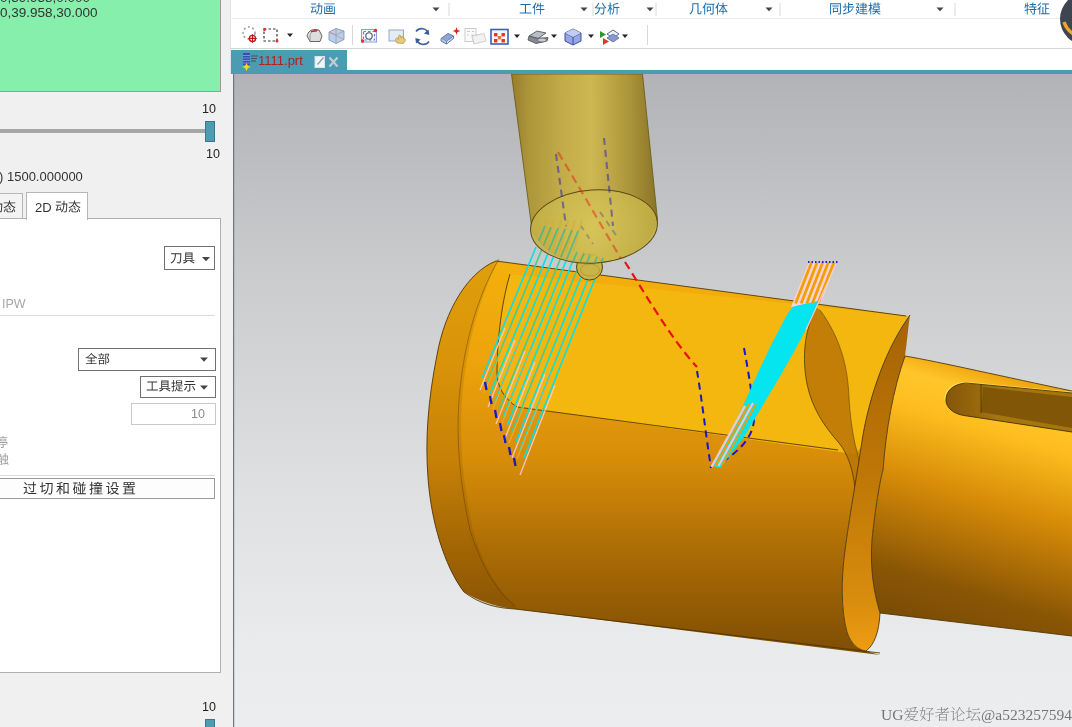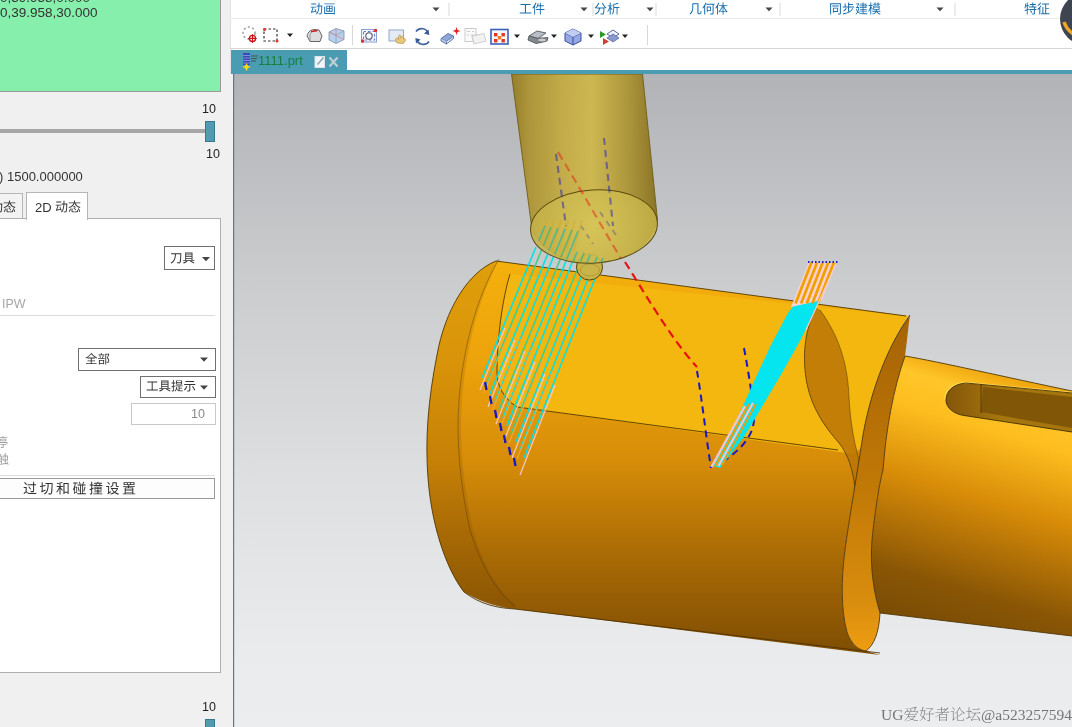--- a/index.html
+++ b/index.html
@@ -18,21 +18,21 @@
 <div class="abs" style="left:140px;top:376px;width:74px;height:20px;background:#fff;border:1px solid #707070"></div>
 <div class="abs" style="left:131px;top:403px;width:83px;height:20px;background:#fff;border:1px solid #c9c9c9"></div>
 <div class="abs" style="left:0;top:475px;width:215px;height:1px;background:#dcdcdc"></div>
 <div class="abs" style="left:-58px;top:478px;width:271px;height:19px;background:#fdfdfd;border:1px solid #9a9a9a"></div>
 <div class="abs" style="left:205px;top:719px;width:8px;height:8px;background:#4f9cb2;border:1px solid #38788e"></div>
 <div class="abs" style="left:230px;top:0;width:842px;height:74px;background:#fff;border-left:1px solid #e2e2e2"></div>
 <div class="abs" style="left:230px;top:18px;width:842px;height:1px;background:#ebebeb"></div>
 <div class="abs" style="left:230px;top:48px;width:842px;height:1px;background:#d6d6d6"></div>
 <div class="abs" style="left:231px;top:50px;width:116px;height:21px;background:#4a9cb2"></div>
 <div class="abs" style="left:231px;top:70px;width:841px;height:4px;background:#4a9cb2"></div>
-<div class="abs" style="left:258px;top:50px;width:90px;height:21px;color:#15803d;font-size:13px;line-height:21px">1111.prt</div>
+<div class="abs" style="left:258px;top:50px;width:90px;height:21px;color:#b91c1c;font-size:13px;line-height:21px">1111.prt</div>
 <svg class="abs" style="left:233px;top:74px" width="839" height="653" viewBox="233 74 839 653" xmlns="http://www.w3.org/2000/svg">
     <defs>
 <linearGradient id="bg" x1="0" y1="74" x2="0" y2="727" gradientUnits="userSpaceOnUse">
 <stop offset="0" stop-color="#b1b3b6"></stop>
         <stop offset="0.3" stop-color="#c9cbcd"></stop>
 <stop offset="0.62" stop-color="#dedfe1"></stop>
         <stop offset="0.88" stop-color="#eaebed"></stop>
 <stop offset="1" stop-color="#ecedef"></stop>
       </linearGradient>
 <linearGradient id="c1" x1="0" y1="261" x2="0" y2="665" gradientUnits="userSpaceOnUse">

